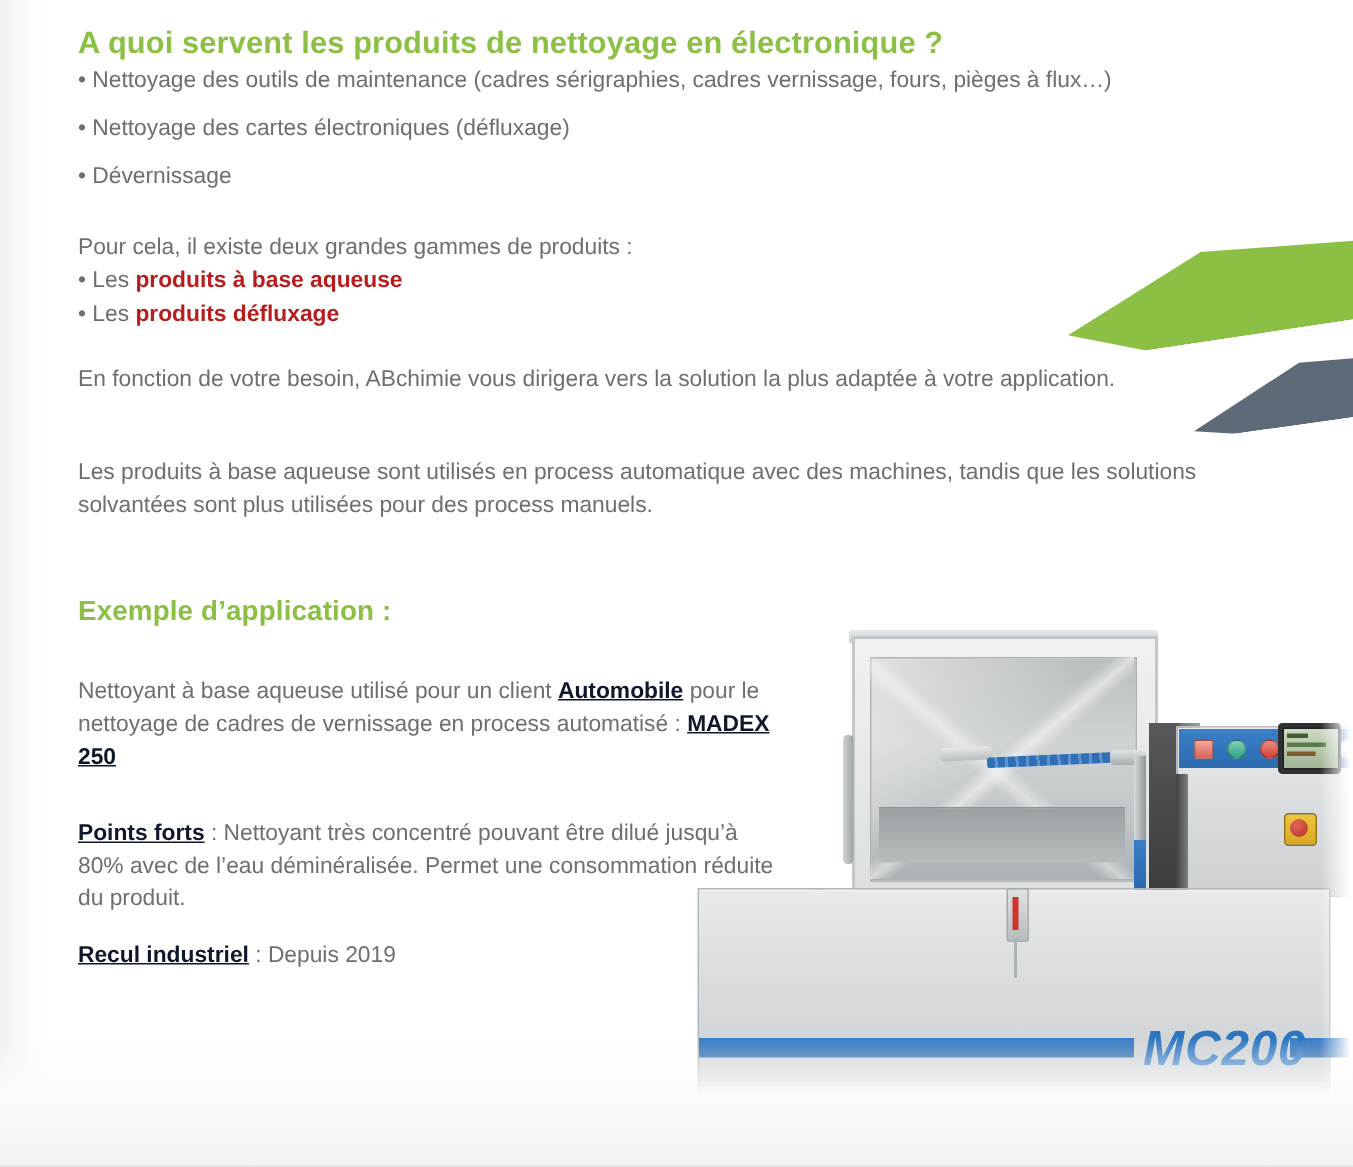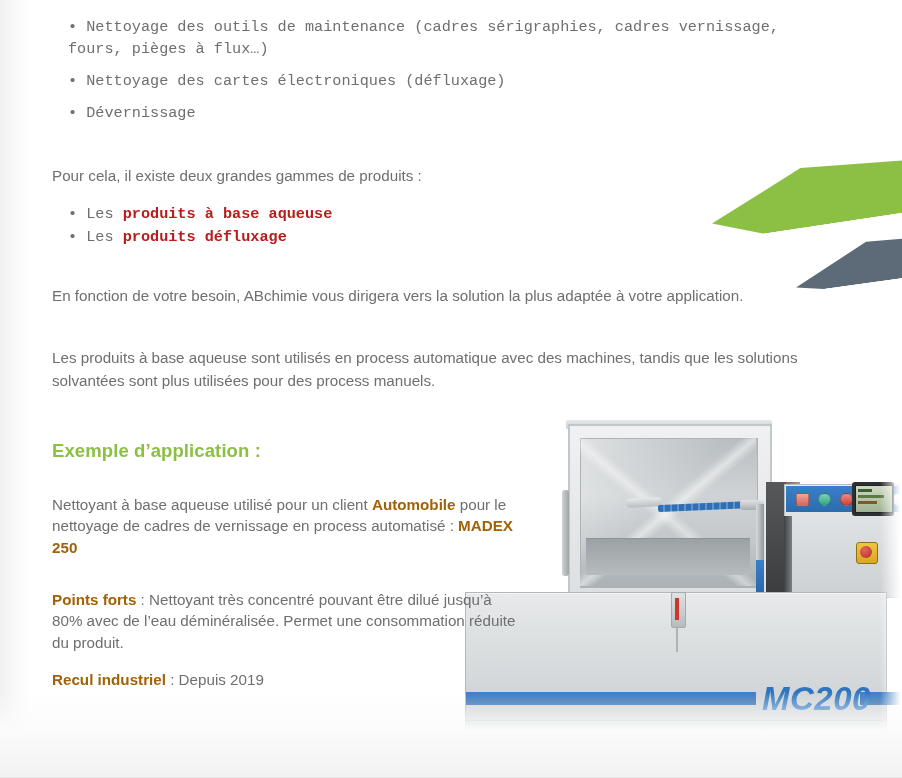--- a/index.html
+++ b/index.html
@@ -79,23 +79,22 @@
   }
   p.lede {
     margin: 0;
     padding-top: 15px;
     font-size: 15.2px;
     color: #6f6f6f;
     line-height: 1.45;
   }
   ul.bullets {
     list-style: none;
-    margin: 16px;
+    margin: 0;
     padding: 0;
-    font-family: Liberation Mono, monospace;
   }
   ul.bullets li {
     font-size: 15.2px;
     color: #6f6f6f;
     line-height: 1.45;
   }
   ul.bullets li b { color: #b91c1c; font-weight: bold; }
   .bullets-a { padding-top: 18px; }
   .bullets-a li { padding-bottom: 10px; }
   .bullets-b { padding-top: 12px; }
@@ -124,21 +123,21 @@
   }
   .block-example { padding-top: 32px; }
   .block-points  { padding-top: 30px; }
   .block-recul   { padding-top: 16px; }
   .narrow p {
     margin: 0;
     font-size: 15.2px;
     color: #6f6f6f;
     line-height: 1.42;
   }
-  .narrow b { color: #a16207; font-weight: bold; }
+  .narrow b { color: #0f172a; font-weight: bold; text-decoration: underline; }
 
   
   .green-bar {
     position: absolute;
     left: 232px;
     bottom: 12px;
     width: 436px;
     height: 20px;
     background: #8CC044;
   }
@@ -471,20 +470,21 @@
 
     <div class="m photo-fade-r"></div>
   </div>
 
   <div class="green-bar"></div>
   <div class="edge-bottom"></div>
   <div class="edge-bottom-rule"></div>
 
   <div class="content">
 
+    <h1 class="title">A quoi servent les produits de nettoyage en électronique ?</h1>
 
 
     <ul class="bullets bullets-a">
       <li>• Nettoyage des outils de maintenance (cadres sérigraphies, cadres vernissage, fours, pièges à flux…)</li>
       <li>• Nettoyage des cartes électroniques (défluxage)</li>
       <li>• Dévernissage</li>
     </ul>
 
     <p class="lede">Pour cela, il existe deux grandes  gammes  de produits :</p>
 

